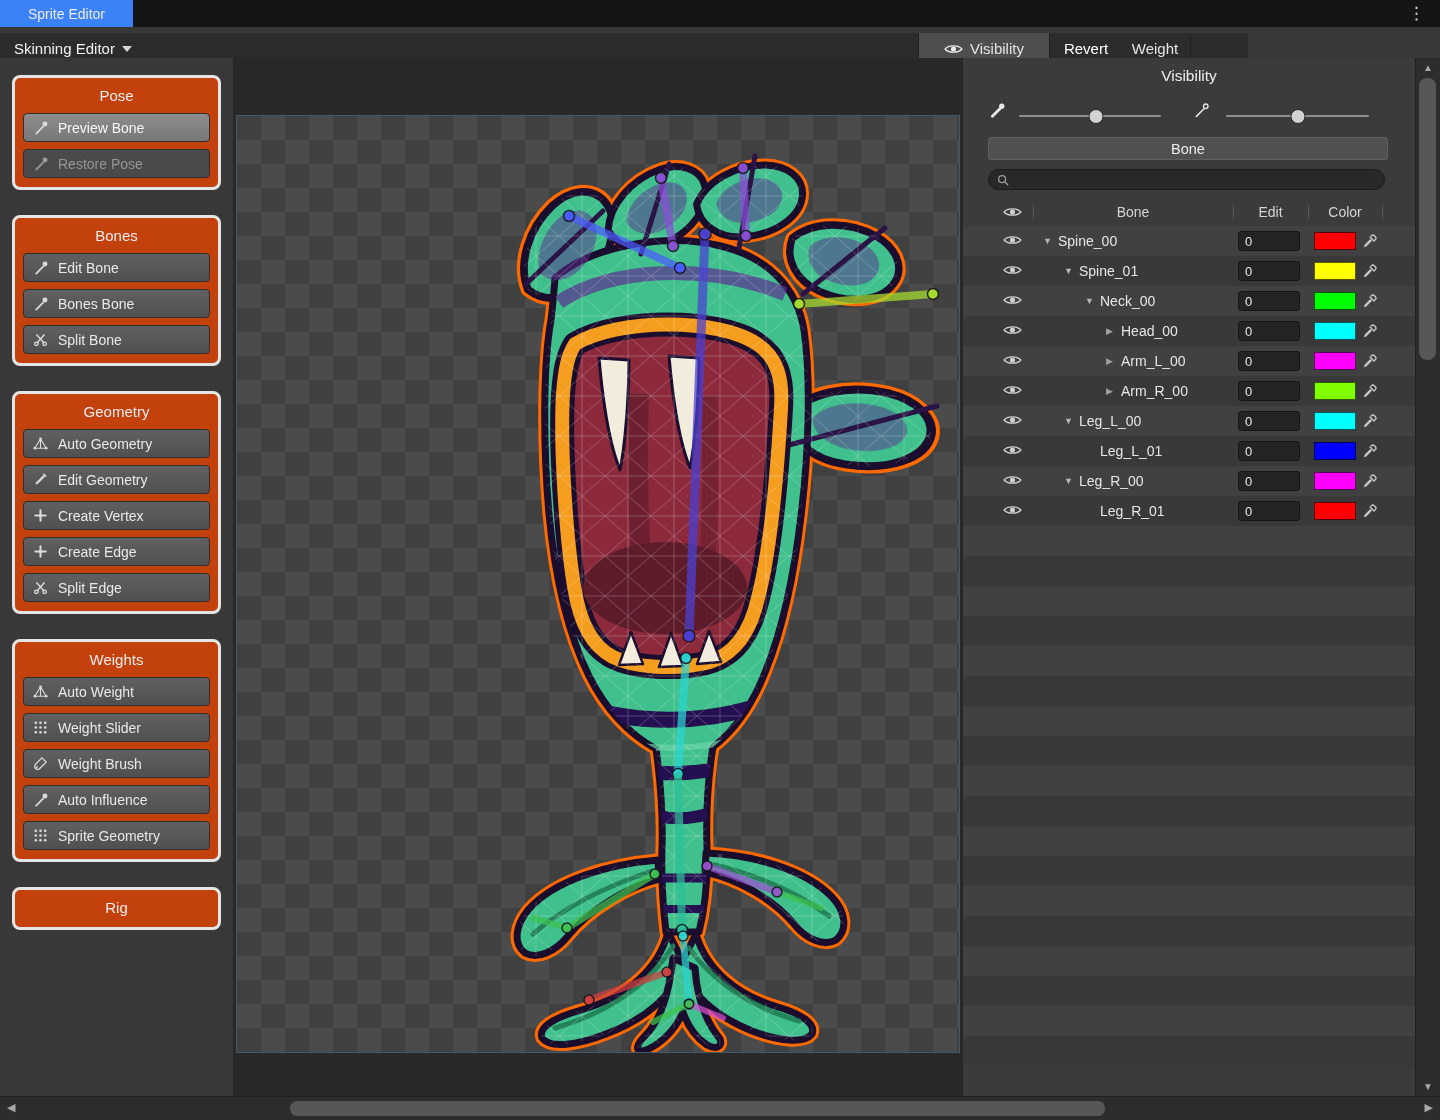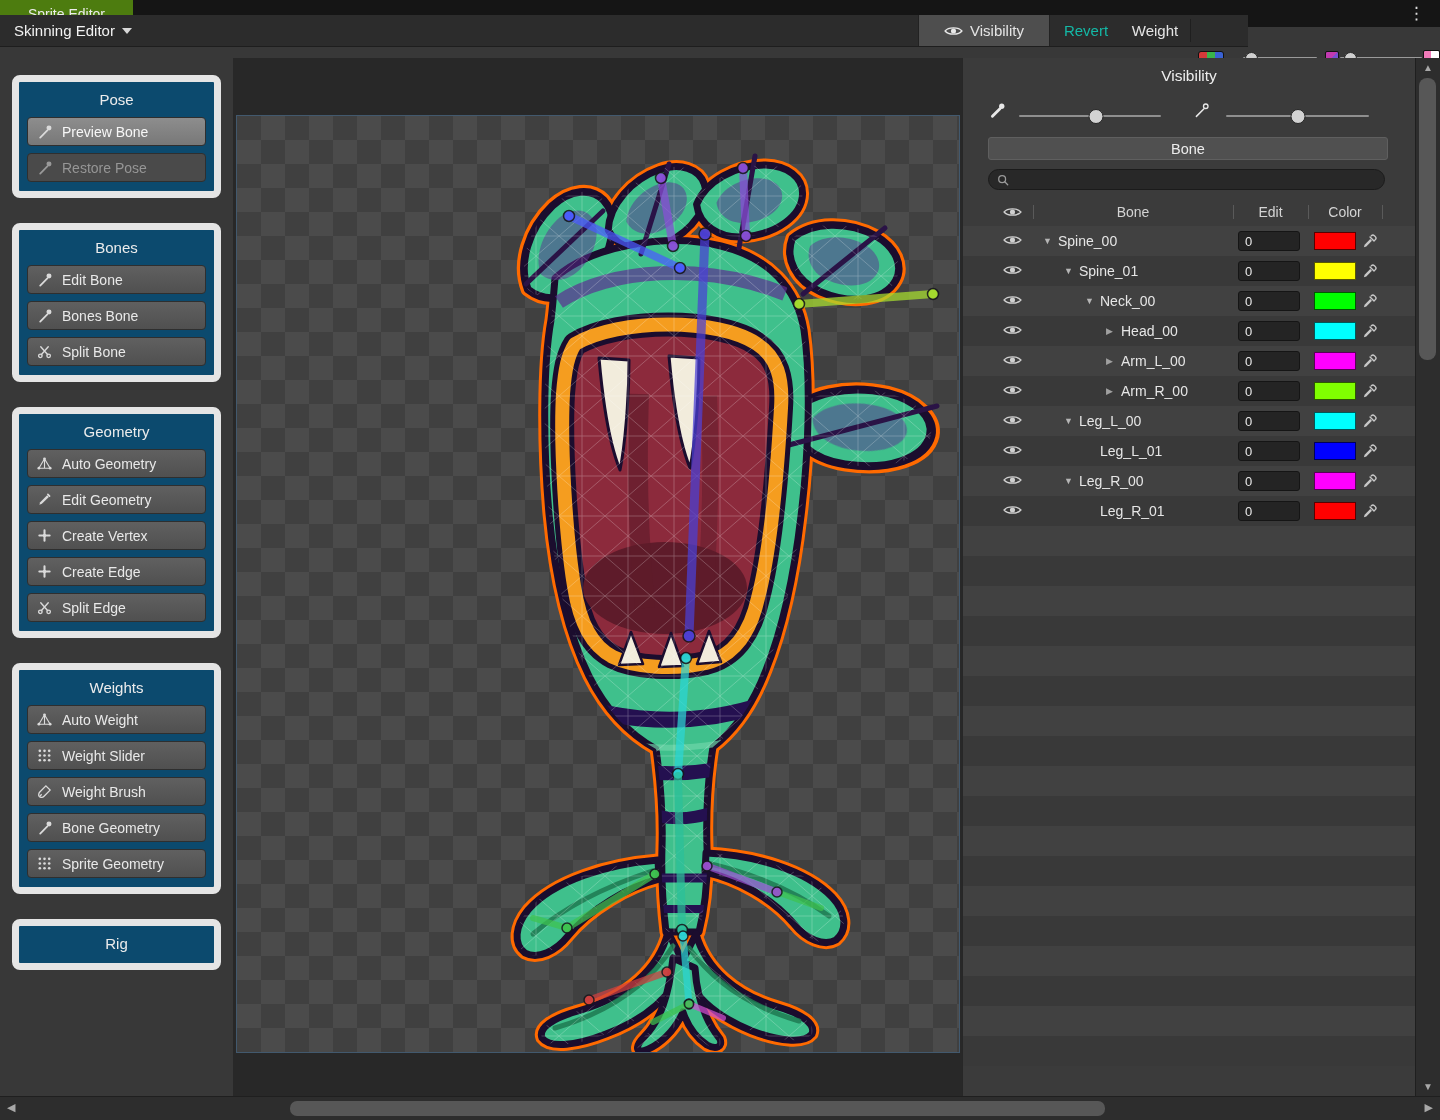--- a/index.html
+++ b/index.html
@@ -1,42 +1,42 @@
 <!DOCTYPE html>
 <html><head>
 <meta charset="utf-8">
 <style>
   html,body{margin:0;padding:0;background:#1a1a1a;}
   #app{position:relative;width:1440px;height:1120px;background:#383838;overflow:hidden;
        font-family:"Liberation Sans",sans-serif;color:#e6e6e6;font-size:14px;-webkit-font-smoothing:antialiased;}
   
   .titlebar{position:absolute;left:0;top:0;width:1440px;height:27px;background:#151515;}
-  .sprite-tab{position:absolute;left:0;top:0;width:133px;height:27px;background:#4d7c0f;
+  .sprite-tab{position:absolute;left:0;top:0;width:133px;height:27px;background:#3b82f6;
       display:flex;align-items:center;justify-content:center;color:#ececec;font-size:14px;}
   .kebab{position:absolute;right:14px;top:3px;color:#dcdcdc;font-size:17px;letter-spacing:1px;cursor:default;}
   
-  .toolbar{position:absolute;left:0;top:15px;width:1248px;height:31px;background:#2c2c2c;border-bottom:1px solid #1e1e1e;}
+  .toolbar{position:absolute;left:0;top:33px;width:1248px;height:31px;background:#2c2c2c;border-bottom:1px solid #1e1e1e;}
   .mode-btn{position:absolute;left:8px;top:0;height:31px;display:flex;align-items:center;gap:7px;color:#f2f2f2;font-size:15px;padding:0 6px;}
   .caret-down{width:0;height:0;border-left:5px solid transparent;border-right:5px solid transparent;border-top:6px solid #d8d8d8;}
   .tb-btn{position:absolute;top:0;height:31px;display:flex;align-items:center;justify-content:center;gap:7px;font-size:15px;color:#e4e4e4;}
   .tb-btn.active{background:#4e4e4e;border-left:1px solid #222;border-right:1px solid #222;}
-  .tb-btn.disabled{color:#14b8a6;}
+  .tb-btn.disabled{color:#ffffff;}
   .tb-divider{position:absolute;top:4px;width:1px;height:23px;background:#1f1f1f;}
   .tb-coloricon{position:absolute;top:36px;width:24px;height:15px;border-radius:3px;border:1px solid #111;
       background:linear-gradient(90deg,#d33a3a 0 34%,#3ab54a 34% 67%,#3a62d3 67%);}
   .tb-slider{position:absolute;height:2px;background:#9a9a9a;border-radius:1px;}
   .tb-knob{position:absolute;top:-5px;width:11px;height:11px;border-radius:50%;background:#cfcfcf;border:1px solid #2a2a2a;}
   .tb-purple{position:absolute;top:36px;width:12px;height:12px;border-radius:2px;border:1px solid #111;
       background:linear-gradient(135deg,#c23ab0 50%,#7a4fd0 50%);}
   .tb-checker{position:absolute;top:35px;width:15px;height:15px;border:1px solid #111;border-radius:2px;
       background:conic-gradient(#ffffff 25%,#f07ab8 0 50%,#ffffff 0 75%,#f07ab8 0);}
   
   .left-panel{position:absolute;left:0;top:58px;width:233px;height:1038px;background:#383838;
       display:flex;flex-direction:column;gap:25px;padding-top:17px;box-sizing:border-box;}
-  .panel{margin:0 12px;background:#0c4a6e;border:7px solid #e5e5e5;border-radius:8px;padding:7px 8px 2px;}
+  .panel{margin:0 12px;background:#c2410c;border:3px solid #e5e5e5;border-radius:8px;padding:7px 8px 2px;}
   .panel-title{margin:2px 0 9px;font-size:15px;font-weight:normal;color:#ececec;text-align:center;}
   .tool-btn{display:flex;align-items:center;gap:9px;width:100%;height:29px;margin:0 0 7px;box-sizing:border-box;
       background:linear-gradient(#606060,#505050);border:1px solid #2f2f2f;border-radius:4px;
       color:#e9e9e9;font-size:14px;font-family:inherit;padding:0 8px;cursor:default;}
   .tool-btn.active{background:linear-gradient(#8d8d8d,#787878);color:#f7f7f7;}
   .tool-btn.disabled{background:#4a4a4a;color:#969696;}
   .tool-btn.disabled .btn-icon{opacity:.55;}
   .btn-icon{width:17px;height:17px;display:flex;align-items:center;justify-content:center;color:#dadada;flex:none;}
   .btn-icon svg{display:block;}
   
@@ -299,21 +299,21 @@
   </button>
 
   <button class="tool-btn">
     <span class="btn-icon">
               <svg viewBox="0 0 18 18" width="16" height="16">
                 <circle cx="13.5" cy="4.5" r="2.8" fill="currentColor"></circle>
                 <path d="M11.8 7 L4 15.4 L9.8 9.4 Z" fill="currentColor"></path>
                 <path d="M11.6 7.2 L3.6 15.2" stroke="currentColor" stroke-width="2" stroke-linecap="round"></path>
               </svg>
             </span>
-    <span class="btn-label">Bone Geometry</span>
+    <span class="btn-label">Auto Influence</span>
   </button>
 
   <button class="tool-btn">
     <span class="btn-icon">
               <svg viewBox="0 0 16 16" width="15" height="15">
                 <g fill="currentColor">
                   <circle cx="3" cy="3" r="1.4"></circle>
                   <circle cx="8" cy="3" r="1.4"></circle>
                   <circle cx="13" cy="3" r="1.4"></circle>
                   <circle cx="3" cy="8" r="1.4"></circle>

